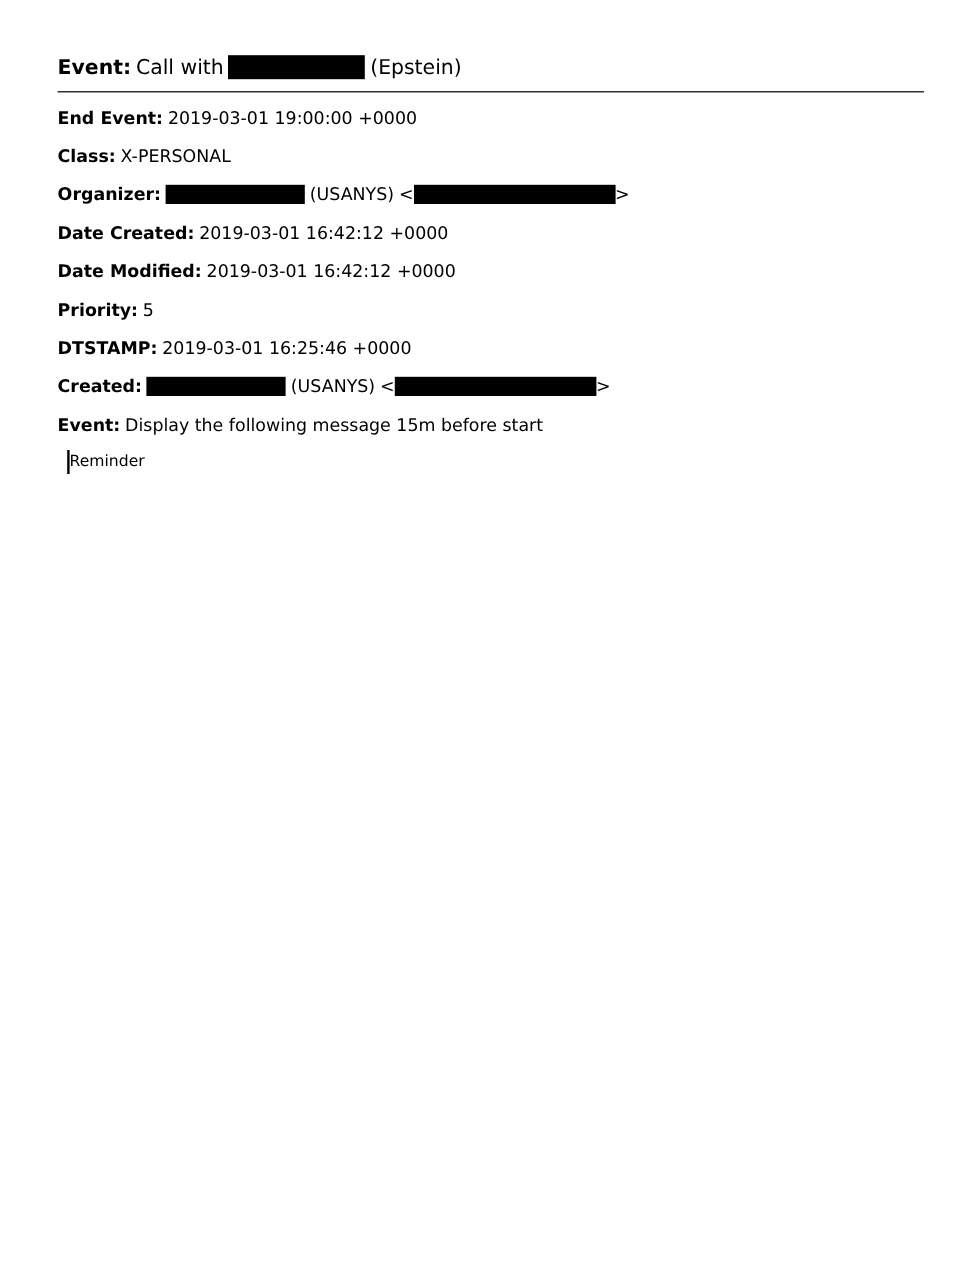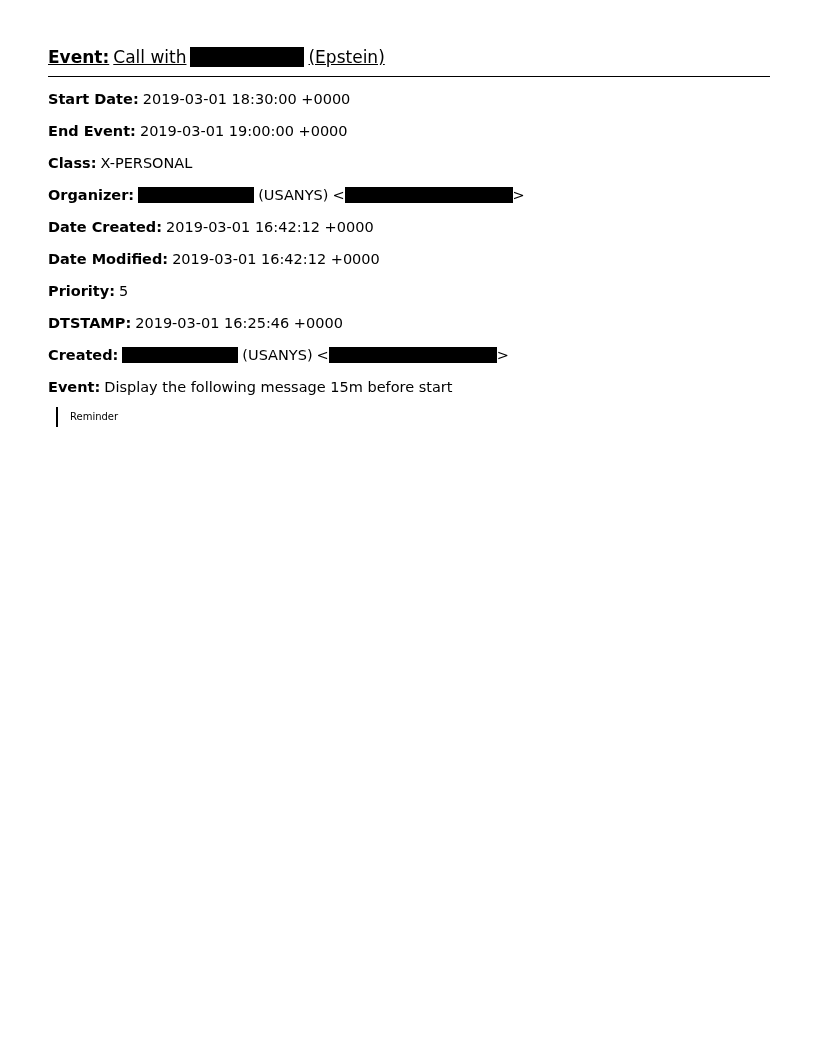--- a/index.html
+++ b/index.html
@@ -28,21 +28,20 @@
     left: 48px;
     top: 44px;
     width: 722px;
   }
   .event-line {
     font-size: 17px;
     line-height: 26px;
     padding-bottom: 6px;
     border-bottom: 1.5px solid #000;
     white-space: nowrap;
-    text-decoration: underline;
   }
   .event-line .label {
     font-weight: bold;
   }
   .row {
     font-size: 14.5px;
     line-height: 20px;
     margin-top: 12px;
     white-space: nowrap;
   }
@@ -57,40 +56,36 @@
     top: -1px;
   }
   .rd-name-event { width: 114px; height: 20px; }
   .rd-org-name  { width: 116px; height: 16px; }
   .rd-org-email { width: 168px; height: 16px; }
   .rd-att-name  { width: 116px; height: 16px; }
   .rd-att-email { width: 168px; height: 16px; }
   .reminder {
     margin-top: 10px;
     margin-left: 8px;
-    padding-left: 12px;
     border-left: 2px solid #000;
-    font-size: 10px;
+    font-size: 13px;
     line-height: 20px;
   }
   .sp { display: inline-block; width: 4px; }
 </style>
 </head>
 <body>
 
 <div class="page">
   <div class="content">
 
     <div class="event-line">
       <span class="label">Event:</span><span class="sp"></span><span>Call with</span><span class="sp"></span><span class="redaction rd-name-event"></span><span class="sp"></span><span>(Epstein)</span>
     </div>
 
-    <div class="row">
-      <span class="label">Start Date:</span><span class="sp"></span><span>2019-03-01 18:30:00 +0000</span>
-    </div>
 
     <div class="row">
       <span class="label">End Event:</span><span class="sp"></span><span>2019-03-01 19:00:00 +0000</span>
     </div>
 
     <div class="row">
       <span class="label">Class:</span><span class="sp"></span><span>X-PERSONAL</span>
     </div>
 
     <div class="row">

